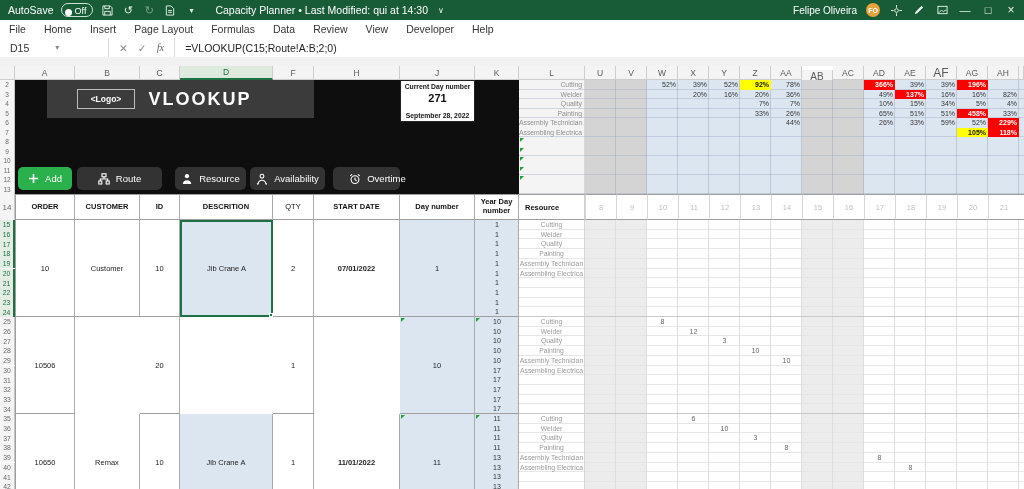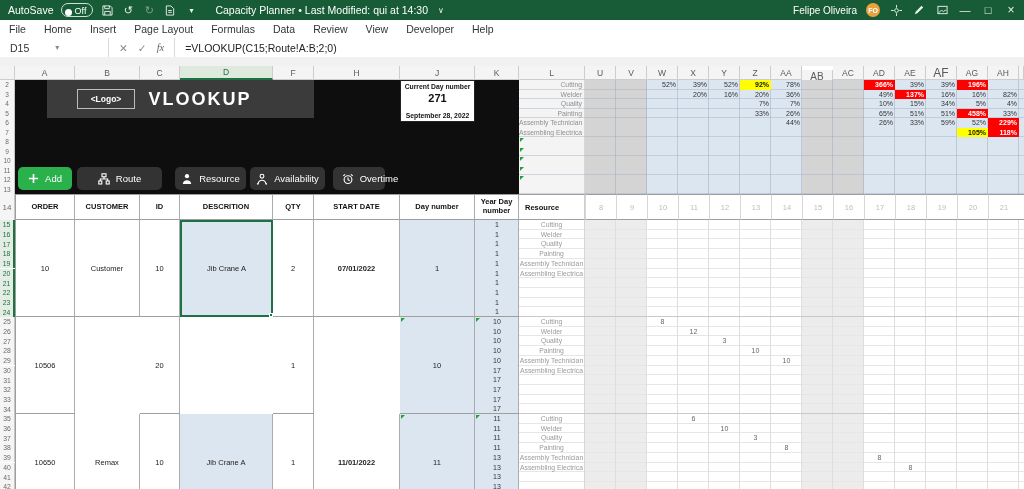--- a/index.html
+++ b/index.html
@@ -277,35 +277,35 @@
         <span style="display: inline-flex;">
           <svg width="12" height="12" viewBox="0 0 12 12" fill="none" stroke="#fff" stroke-width="1.1">
             <circle cx="6" cy="3.2" r="1.9"></circle>
             <path d="M2.2 10.6c.4-2.1 1.9-3.3 3.8-3.3s3.4 1.2 3.8 3.3"></path>
             <circle cx="1.8" cy="10.8" r="0.9" fill="#fff" stroke="none"></circle>
             <circle cx="10.2" cy="10.8" r="0.9" fill="#fff" stroke="none"></circle>
           </svg>
         </span>
         <span>Availability</span>
       </div>
-      <div class="abs flx" style="left: 333px; top: 101px; width: 52px; height: 23px; border-radius: 5px; background: rgb(51, 51, 51); color: rgb(255, 255, 255); font-size: 9.5px; gap: 6px; padding-left: 22px;">
+      <div class="abs flx" style="left: 333px; top: 101px; width: 67px; height: 23px; border-radius: 5px; background: rgb(51, 51, 51); color: rgb(255, 255, 255); font-size: 9.5px; gap: 6px; padding-left: 22px;">
         <span style="display: inline-flex;">
           <svg width="12" height="12" viewBox="0 0 12 12" fill="none" stroke="#fff" stroke-width="1.1">
             <circle cx="6" cy="6.6" r="3.9"></circle>
             <path d="M6 4.4v2.4l1.7 1"></path>
             <path d="M1.3 2.9L3.1 1.3M10.7 2.9L8.9 1.3"></path>
           </svg>
         </span>
         <span>Overtime</span>
       </div>
       <div class="abs flx" style="left: 15px; top: 128px; width: 60px; height: 26px; background: rgb(255, 255, 255); border-width: 1px; border-style: solid; border-color: rgb(158, 158, 158) rgb(171, 171, 171) rgb(158, 158, 158) rgb(158, 158, 158); font-size: 7.5px; font-weight: bold; color: rgb(17, 17, 17); text-align: center; line-height: 1.15; padding: 0px 2px;">ORDER</div>
       <div class="abs flx" style="left: 75px; top: 128px; width: 65px; height: 26px; background: rgb(255, 255, 255); border-right: 1px solid rgb(171, 171, 171); border-top: 1px solid rgb(158, 158, 158); border-bottom: 1px solid rgb(158, 158, 158); border-left: none; font-size: 7.5px; font-weight: bold; color: rgb(17, 17, 17); text-align: center; line-height: 1.15; padding: 0px 2px;">CUSTOMER</div>
       <div class="abs flx" style="left: 140px; top: 128px; width: 40px; height: 26px; background: rgb(255, 255, 255); border-right: 1px solid rgb(171, 171, 171); border-top: 1px solid rgb(158, 158, 158); border-bottom: 1px solid rgb(158, 158, 158); border-left: none; font-size: 7.5px; font-weight: bold; color: rgb(17, 17, 17); text-align: center; line-height: 1.15; padding: 0px 2px;">ID</div>
       <div class="abs flx" style="left: 180px; top: 128px; width: 93px; height: 26px; background: rgb(255, 255, 255); border-right: 1px solid rgb(171, 171, 171); border-top: 1px solid rgb(158, 158, 158); border-bottom: 1px solid rgb(158, 158, 158); border-left: none; font-size: 7.5px; font-weight: bold; color: rgb(17, 17, 17); text-align: center; line-height: 1.15; padding: 0px 2px;">DESCRITION</div>
-      <div class="abs flx" style="left: 273px; top: 128px; width: 41px; height: 26px; background: rgb(255, 255, 255); border-right: 1px solid rgb(171, 171, 171); border-top: 1px solid rgb(158, 158, 158); border-bottom: 1px solid rgb(158, 158, 158); border-left: none; font-size: 7.5px; font-weight: bold; color: rgb(17, 17, 17); text-align: center; line-height: 1.15; padding: 0px 2px;">QTY</div>
+      <div class="abs flx" style="left: 273px; top: 128px; width: 41px; height: 26px; background: rgb(255, 255, 255); border-right: 1px solid rgb(171, 171, 171); border-top: 1px solid rgb(158, 158, 158); border-bottom: 1px solid rgb(158, 158, 158); border-left: none; font-size: 7.5px; font-weight: normal; color: rgb(17, 17, 17); text-align: center; line-height: 1.15; padding: 0px 2px;">QTY</div>
       <div class="abs flx" style="left: 314px; top: 128px; width: 86px; height: 26px; background: rgb(255, 255, 255); border-right: 1px solid rgb(171, 171, 171); border-top: 1px solid rgb(158, 158, 158); border-bottom: 1px solid rgb(158, 158, 158); border-left: none; font-size: 7.5px; font-weight: bold; color: rgb(17, 17, 17); text-align: center; line-height: 1.15; padding: 0px 2px;">START DATE</div>
       <div class="abs flx" style="left: 400px; top: 128px; width: 75px; height: 26px; background: rgb(255, 255, 255); border-right: 1px solid rgb(171, 171, 171); border-top: 1px solid rgb(158, 158, 158); border-bottom: 1px solid rgb(158, 158, 158); border-left: none; font-size: 7.5px; font-weight: bold; color: rgb(17, 17, 17); text-align: center; line-height: 1.15; padding: 0px 2px;">Day number</div>
       <div class="abs flx" style="left: 475px; top: 128px; width: 44px; height: 26px; background: rgb(255, 255, 255); border-right: 1px solid rgb(171, 171, 171); border-top: 1px solid rgb(158, 158, 158); border-bottom: 1px solid rgb(158, 158, 158); border-left: none; font-size: 7.5px; font-weight: bold; color: rgb(17, 17, 17); text-align: center; line-height: 1.15; padding: 0px 2px;">Year Day number</div>
       <div class="abs" style="left: 519px; top: 128px; width: 66px; height: 26px; background: rgb(255, 255, 255); border-right: 1px solid rgb(207, 207, 207); border-top: 1px solid rgb(158, 158, 158); border-bottom: 1px solid rgb(158, 158, 158); font-size: 7.5px; font-weight: bold; color: rgb(17, 17, 17); display: flex; align-items: center; padding-left: 6px;">Resource</div>
       <div class="abs flx" style="left: 585px; top: 128px; width: 31px; height: 26px; background: rgb(255, 255, 255); border-left: 1px solid rgb(214, 214, 214); border-top: 1px solid rgb(158, 158, 158); border-bottom: 1px solid rgb(158, 158, 158); font-size: 7.5px; color: rgb(189, 189, 189);">8</div>
       <div class="abs flx" style="left: 616px; top: 128px; width: 31px; height: 26px; background: rgb(255, 255, 255); border-left: 1px solid rgb(214, 214, 214); border-top: 1px solid rgb(158, 158, 158); border-bottom: 1px solid rgb(158, 158, 158); font-size: 7.5px; color: rgb(189, 189, 189);">9</div>
       <div class="abs flx" style="left: 647px; top: 128px; width: 31px; height: 26px; background: rgb(255, 255, 255); border-left: 1px solid rgb(214, 214, 214); border-top: 1px solid rgb(158, 158, 158); border-bottom: 1px solid rgb(158, 158, 158); font-size: 7.5px; color: rgb(189, 189, 189);">10</div>
       <div class="abs flx" style="left: 678px; top: 128px; width: 31px; height: 26px; background: rgb(255, 255, 255); border-left: 1px solid rgb(214, 214, 214); border-top: 1px solid rgb(158, 158, 158); border-bottom: 1px solid rgb(158, 158, 158); font-size: 7.5px; color: rgb(189, 189, 189);">11</div>
       <div class="abs flx" style="left: 709px; top: 128px; width: 31px; height: 26px; background: rgb(255, 255, 255); border-left: 1px solid rgb(214, 214, 214); border-top: 1px solid rgb(158, 158, 158); border-bottom: 1px solid rgb(158, 158, 158); font-size: 7.5px; color: rgb(189, 189, 189);">12</div>
       <div class="abs flx" style="left: 740px; top: 128px; width: 31px; height: 26px; background: rgb(255, 255, 255); border-left: 1px solid rgb(214, 214, 214); border-top: 1px solid rgb(158, 158, 158); border-bottom: 1px solid rgb(158, 158, 158); font-size: 7.5px; color: rgb(189, 189, 189);">13</div>

